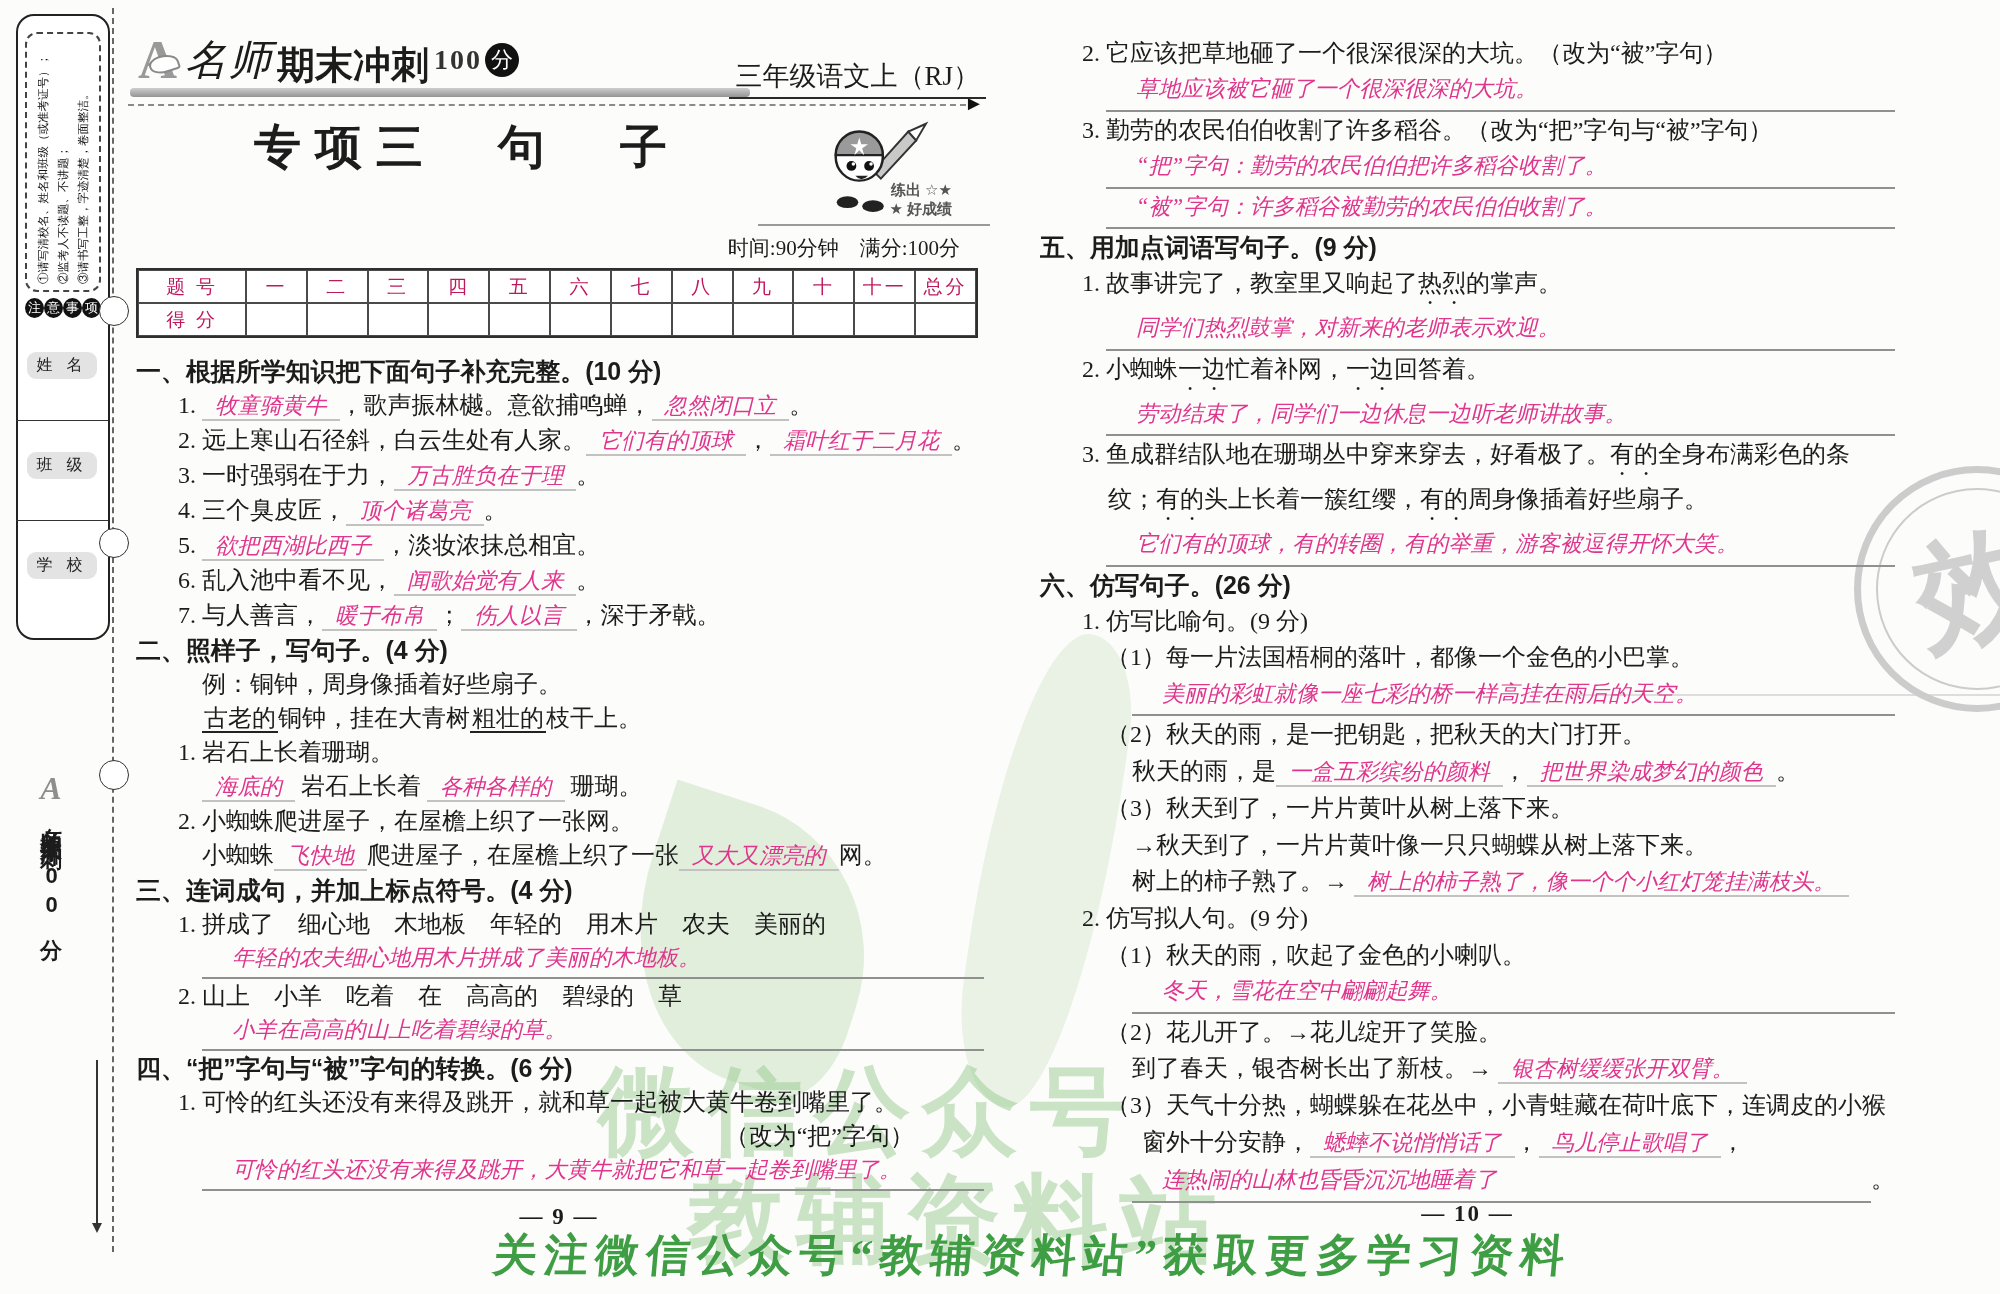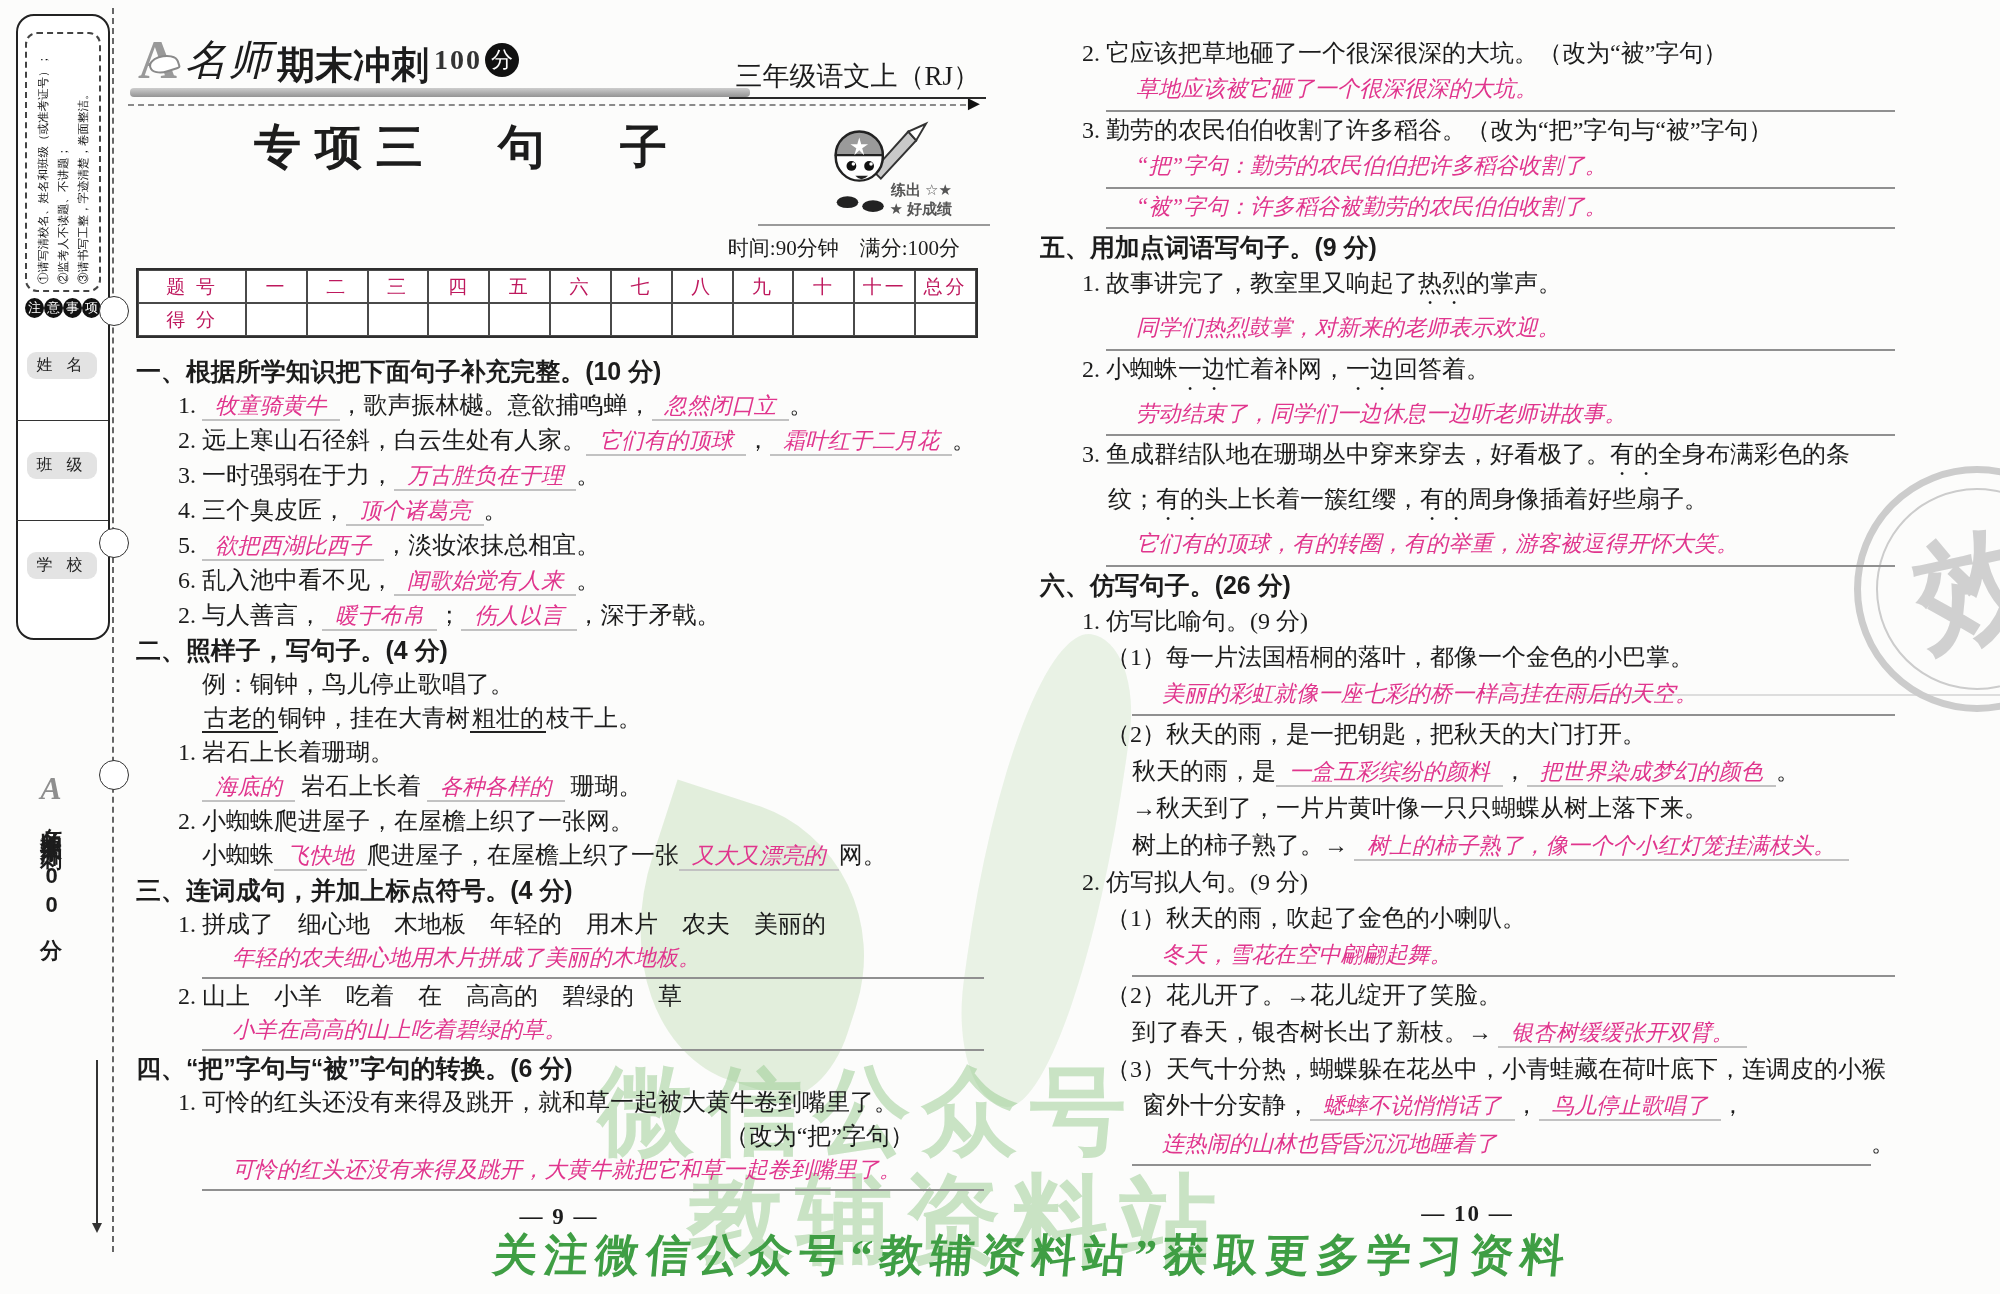--- a/index.html
+++ b/index.html
@@ -221,23 +221,23 @@
     </div>
 
   <div class="content content-l">
       <div class="line sec"><span class="sg-q">一、根据所学知识把下面句子补充完整。(10 分)</span></div>
       <div class="line ml1"><span class="sg-q">1. </span><span class="sg-a">牧童骑黄牛</span><span class="sg-q">，歌声振林樾。意欲捕鸣蝉，</span><span class="sg-a">忽然闭口立</span><span class="sg-q">。</span></div>
       <div class="line ml1"><span class="sg-q">2. 远上寒山石径斜，白云生处有人家。</span><span class="sg-a">它们有的顶球</span><span class="sg-q">，</span><span class="sg-a">霜叶红于二月花</span><span class="sg-q">。</span></div>
       <div class="line ml1"><span class="sg-q">3. 一时强弱在于力，</span><span class="sg-a">万古胜负在于理</span><span class="sg-q">。</span></div>
       <div class="line ml1"><span class="sg-q">4. 三个臭皮匠，</span><span class="sg-a">顶个诸葛亮</span><span class="sg-q">。</span></div>
       <div class="line ml1"><span class="sg-q">5. </span><span class="sg-a">欲把西湖比西子</span><span class="sg-q">，淡妆浓抹总相宜。</span></div>
       <div class="line ml1"><span class="sg-q">6. 乱入池中看不见，</span><span class="sg-a">闻歌始觉有人来</span><span class="sg-q">。</span></div>
-      <div class="line ml1"><span class="sg-q">2. 与人善言，</span><span class="sg-a">暖于布帛</span><span class="sg-q">；</span><span class="sg-a">伤人以言</span><span class="sg-q">，深于矛戟。</span></div>
+      <div class="line ml1"><span class="sg-q">7. 与人善言，</span><span class="sg-a">暖于布帛</span><span class="sg-q">；</span><span class="sg-a">伤人以言</span><span class="sg-q">，深于矛戟。</span></div>
       <div class="line sec"><span class="sg-q">二、照样子，写句子。(4 分)</span></div>
-      <div class="line ml2"><span class="sg-q">例：铜钟，鸟儿停止歌唱了。</span></div>
+      <div class="line ml2"><span class="sg-q">例：铜钟，周身像插着好些扇子。</span></div>
       <div class="line ml2"><span class="sg-ul">古老的</span><span class="sg-q">铜钟，挂在大青树</span><span class="sg-ul">粗壮的</span><span class="sg-q">枝干上。</span></div>
       <div class="line ml1"><span class="sg-q">1. 岩石上长着珊瑚。</span></div>
       <div class="line ml2"><span class="sg-a">海底的</span><span class="sg-q"> 岩石上长着 </span><span class="sg-a">各种各样的</span><span class="sg-q"> 珊瑚。</span></div>
       <div class="line ml1"><span class="sg-q">2. 小蜘蛛爬进屋子，在屋檐上织了一张网。</span></div>
       <div class="line ml2"><span class="sg-q">小蜘蛛</span><span class="sg-a">飞快地</span><span class="sg-q">爬进屋子，在屋檐上织了一张</span><span class="sg-a">又大又漂亮的</span><span class="sg-q">网。</span></div>
       <div class="line sec"><span class="sg-q">三、连词成句，并加上标点符号。(4 分)</span></div>
       <div class="line ml1"><span class="sg-q">1. 拼成了　细心地　木地板　年轻的　用木片　农夫　美丽的</span></div>
       <div class="line ml2 fl">
         <span class="sg-af">年轻的农夫细心地用木片拼成了美丽的木地板。</span>
       </div>
@@ -284,20 +284,21 @@
         <span class="sg-af">它们有的顶球，有的转圈，有的举重，游客被逗得开怀大笑。</span>
       </div>
       <div class="line sec"><span class="sg-q">六、仿写句子。(26 分)</span></div>
       <div class="line ml1"><span class="sg-q">1. 仿写比喻句。(9 分)</span></div>
       <div class="line ml2"><span class="sg-q">（1）每一片法国梧桐的落叶，都像一个金色的小巴掌。</span></div>
       <div class="line ml3 fl">
         <span class="sg-af">美丽的彩虹就像一座七彩的桥一样高挂在雨后的天空。</span>
       </div>
       <div class="line ml2"><span class="sg-q">（2）秋天的雨，是一把钥匙，把秋天的大门打开。</span></div>
       <div class="line ml3"><span class="sg-q">秋天的雨，是</span><span class="sg-a">一盒五彩缤纷的颜料</span><span class="sg-q">，</span><span class="sg-a">把世界染成梦幻的颜色</span><span class="sg-q">。</span></div>
+      <div class="line ml2"><span class="sg-q">（3）秋天到了，一片片黄叶从树上落下来。</span></div>
       <div class="line ml3"><span class="sg-q">→秋天到了，一片片黄叶像一只只蝴蝶从树上落下来。</span></div>
       <div class="line ml3"><span class="sg-q">树上的柿子熟了。→ </span><span class="sg-a">树上的柿子熟了，像一个个小红灯笼挂满枝头。</span></div>
       <div class="line ml1"><span class="sg-q">2. 仿写拟人句。(9 分)</span></div>
       <div class="line ml2"><span class="sg-q">（1）秋天的雨，吹起了金色的小喇叭。</span></div>
       <div class="line ml3 fl">
         <span class="sg-af">冬天，雪花在空中翩翩起舞。</span>
       </div>
       <div class="line ml2"><span class="sg-q">（2）花儿开了。→花儿绽开了笑脸。</span></div>
       <div class="line ml3"><span class="sg-q">到了春天，银杏树长出了新枝。→ </span><span class="sg-a">银杏树缓缓张开双臂。</span></div>
       <div class="line ml2"><span class="sg-q">（3）天气十分热，蝴蝶躲在花丛中，小青蛙藏在荷叶底下，连调皮的小猴</span></div>

